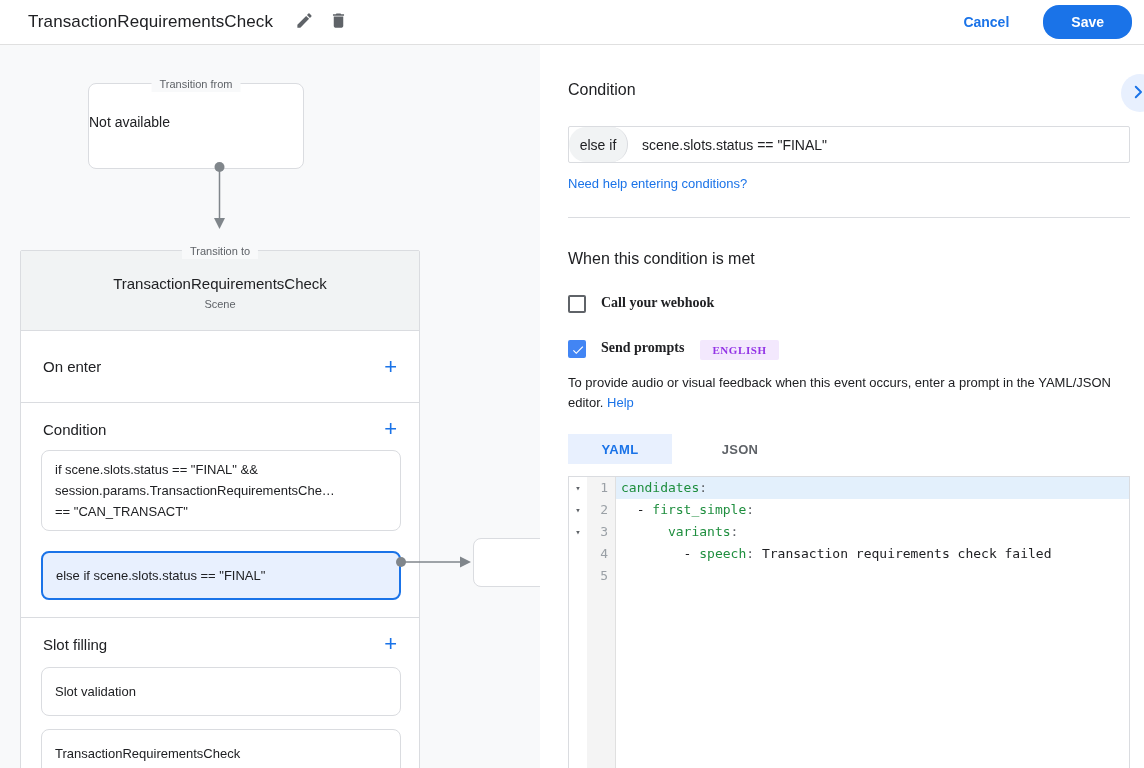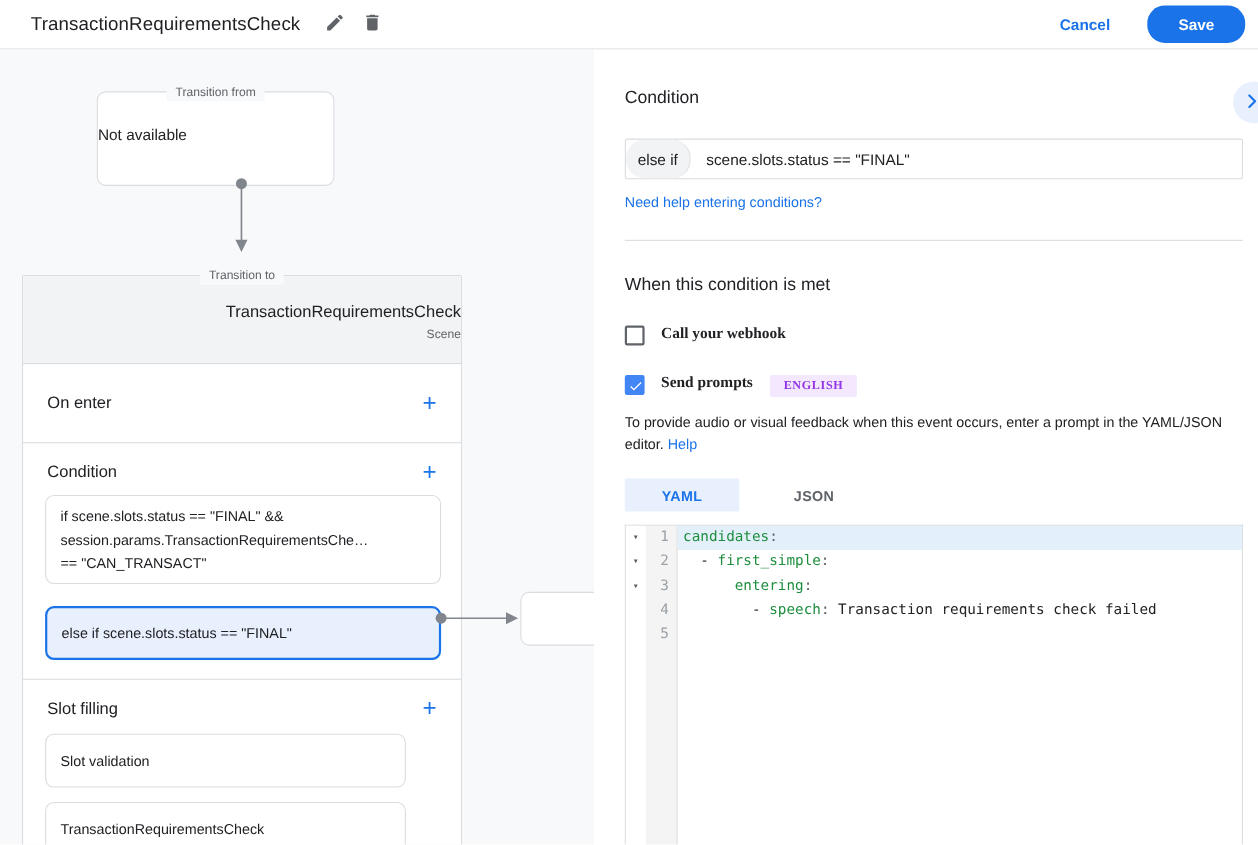--- a/index.html
+++ b/index.html
@@ -30,36 +30,36 @@
   .legend { position: absolute; top: -8px; left: 50%; transform: translateX(-50%); background: #f8f9fa;
             padding: 0 8px; font-size: 11px; color: #5f6368; white-space: nowrap; line-height: 16px; }
   .tfrom-box { position: absolute; left: 88px; top: 38px; width: 216px; height: 86px; background: #fff;
                border: 1px solid #dadce0; border-radius: 8px; }
   .tfrom-content { margin-top: 30px; font-size: 14px; color: #202124; }
   .connector { position: absolute; overflow: visible; }
 
   
   .scene-card { position: absolute; left: 20px; top: 205px; bottom: -10px; width: 400px; background: #fff;
                 border: 1px solid #dadce0; border-radius: 2px; }
-  .scene-header { position: relative; height: 80px; background: #f1f3f4; border-bottom: 1px solid #dadce0; text-align: right; }
+  .scene-header { position: relative; height: 80px; background: #f1f3f4; border-bottom: 1px solid #dadce0; text-align: center; }
   .scene-title { padding-top: 24px; font-size: 15px; color: #202124; }
   .scene-sub { margin-top: 6px; font-size: 11px; color: #5f6368; }
   .row-onenter { height: 72px; display: flex; align-items: center; justify-content: space-between;
                  padding: 0 20px 0 22px; border-bottom: 1px solid #dadce0; }
   .section-label { font-size: 15px; color: #202124; }
   .plus-btn { border: none; background: transparent; color: #1a73e8; font-size: 22px; font-weight: normal;
               line-height: 22px; cursor: pointer; font-family: inherit; padding: 0 2px; }
   .card-section { padding: 13px 20px 17px 22px; }
   .card-section.slots { border-top: 1px solid #dadce0; }
   .section-head { display: flex; align-items: center; justify-content: space-between; padding-right: 0; height: 26px; }
   .cond-box { margin: 8px 0 0 -2px; width: 360px; background: #fff; border: 1px solid #dadce0;
               border-radius: 8px; padding: 8px 13px; font-size: 13px; line-height: 21px; color: #202124; }
   .cond-box.selected { margin-top: 20px; height: 49px; padding: 0 13px; display: flex; align-items: center;
                        background: #e8f0fe; border: 2px solid #1a73e8; }
-  .slot-box { margin: 10px 0 3px -2px; width: 328px; height: 49px; background: #fff; border: 1px solid #dadce0;
+  .slot-box { margin: 10px 0 3px -2px; width: 360px; height: 49px; background: #fff; border: 1px solid #dadce0;
               border-radius: 8px; display: flex; align-items: center; padding: 0 13px; font-size: 13px; color: #202124; }
   .slot-box + .slot-box { margin-top: 13px; }
   .target-box { position: absolute; left: 473px; top: 493px; width: 90px; height: 49px; background: #fff;
                 border: 1px solid #dadce0; border-radius: 8px; }
 
   
   .rp-sec1 { position: relative; padding: 36px 14px 0 28px; }
   .rp-title { font-size: 16px; font-weight: normal; color: #202124; }
   .chevron-btn { position: absolute; top: 29px; right: -15px; width: 38px; height: 38px; border-radius: 50%;
                  background: #e8f0fe; border: none; cursor: pointer; display: flex; align-items: center;
@@ -256,21 +256,21 @@
           <div class="col-num">
               <div class="ed-cell">1</div>
               <div class="ed-cell">2</div>
               <div class="ed-cell">3</div>
               <div class="ed-cell">4</div>
               <div class="ed-cell">5</div>
             </div>
           <div class="col-code">
               <div class="ed-cell hl"><span class="tok-key">candidates</span><span class="tok-punct">:</span></div>
               <div class="ed-cell"><span class="tok-plain">  - </span><span class="tok-key">first_simple</span><span class="tok-punct">:</span></div>
-              <div class="ed-cell"><span class="tok-plain">      </span><span class="tok-key">entering</span><span class="tok-punct">:</span></div>
+              <div class="ed-cell"><span class="tok-plain">      </span><span class="tok-key">variants</span><span class="tok-punct">:</span></div>
               <div class="ed-cell"><span class="tok-plain">        - </span><span class="tok-key">speech</span><span class="tok-punct">:</span><span class="tok-plain"> Transaction requirements check failed</span></div>
               <div class="ed-cell"></div>
             </div>
         </div>
       </div>
 
     </div>
   </div>
 </div>
 

